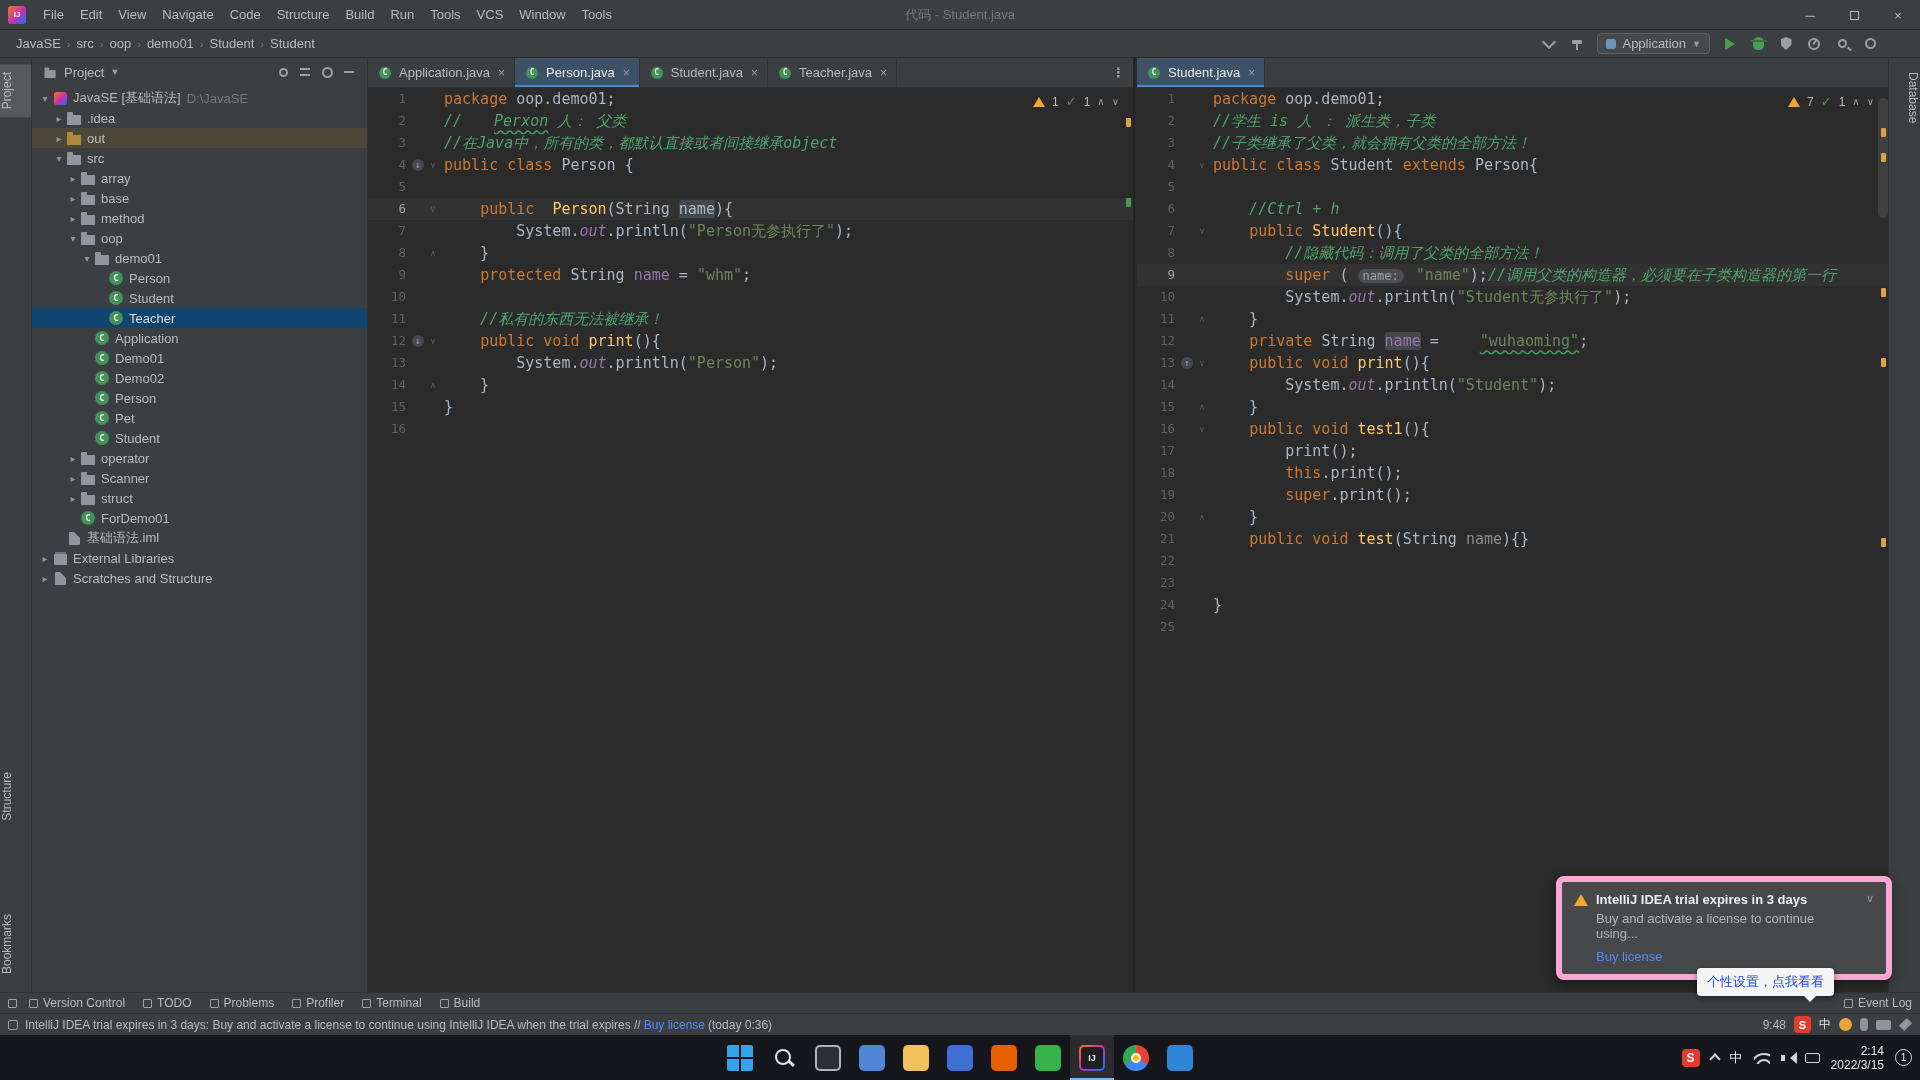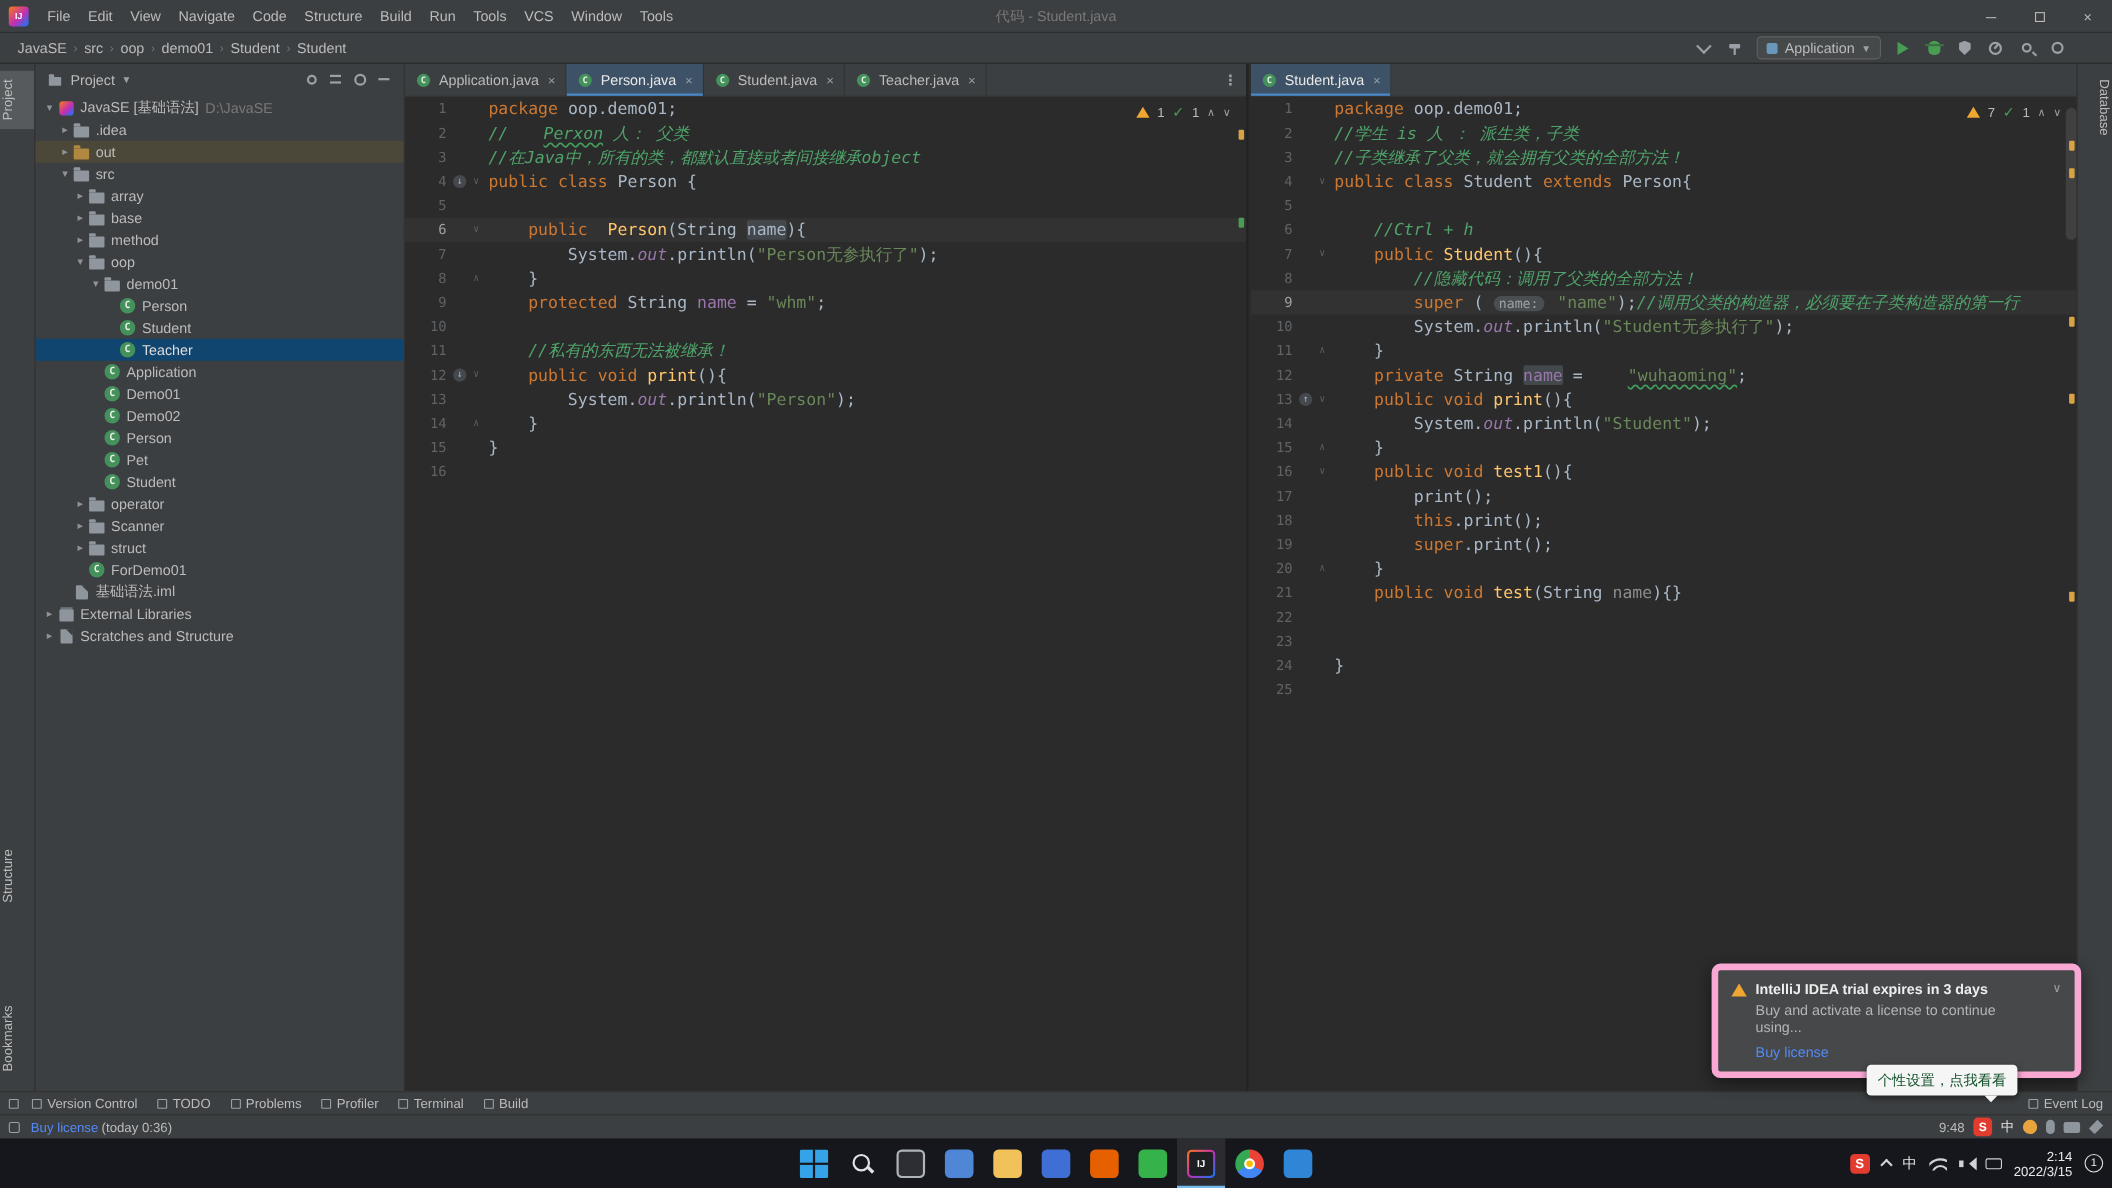--- a/index.html
+++ b/index.html
@@ -133,21 +133,21 @@
   
   .toast { position:absolute; right:28px; bottom:100px; width:336px; background:#46484a; border:6px solid #f9a8d4; border-radius:8px; padding:10px 12px; z-index:40; box-shadow:0 4px 14px rgba(0,0,0,0.45); }
   .toast-row { display:flex; align-items:flex-start; gap:8px; }
   .toast-warn { width:0; height:0; border-left:7px solid transparent; border-right:7px solid transparent; border-bottom:12px solid #f0a732; margin-top:2px; }
   .toast-title { color:#eeeeee; font-weight:bold; }
   .toast-body { color:#b5b5b5; margin-top:4px; }
   .toast-link { color:#548af7; margin-top:8px; display:inline-block; }
   .toast-chev { margin-left:auto; color:#9aa0a6; font-size:11px; }
 
   
-  .bubble { position:absolute; right:86px; bottom:84px; background:#f5f5f5; color:#14532d; border-radius:4px; padding:5px 10px; font-size:13px; z-index:50; box-shadow:0 2px 6px rgba(0,0,0,0.5); }
+  .bubble { position:absolute; right:86px; bottom:84px; background:#f5f5f5; color:#1d4ed8; border-radius:4px; padding:5px 10px; font-size:13px; z-index:50; box-shadow:0 2px 6px rgba(0,0,0,0.5); }
   .bubble::after { content:""; position:absolute; right:18px; bottom:-6px; border:6px solid transparent; border-top-color:#f5f5f5; border-bottom:none; }
 
   
   .taskbar { position:absolute; left:0; right:0; bottom:0; height:45px; background:#16171c; z-index:60; }
   .tb-apps { position:absolute; left:50%; transform:translateX(-50%); top:0; height:100%; display:flex; }
   .tb-app { width:44px; height:100%; display:flex; align-items:center; justify-content:center; position:relative; }
   .tb-app.active { background:rgba(255,255,255,0.09); box-shadow:inset 0 -2px 0 #76b9ed; }
   .ai { width:26px; height:26px; border-radius:5px; }
   .ai.grid { background:linear-gradient(#16171c,#16171c) center/2px 100% no-repeat, linear-gradient(#16171c,#16171c) center/100% 2px no-repeat, #35a3e8; border-radius:2px; }
   .ai.search { background:none; position:relative; }
@@ -560,20 +560,21 @@
       <span>Build</span>
     </span>
     <span class="twb-right twb-item">
       <span class="twb-sq"></span>
       <span>Event Log</span>
     </span>
   </div>
 
 <div class="statusbar">
   <span class="sb-ic"></span>
+  <span>IntelliJ IDEA trial expires in 3 days: Buy and activate a license to continue using IntelliJ IDEA when the trial expires // </span>
     <span class="sb-link">Buy license</span>
     <span> (today 0:36)</span>
   <span class="sb-right">
     <span>9:48</span>
     <span class="sogou-s">S</span>
     <span class="ime-mode">中</span>
     <span class="mini-ic mi-emoji"></span>
     <span class="mini-ic mi-mic"></span>
     <span class="mini-ic mi-kbd"></span>
     <span class="mini-ic mi-tool"></span>

